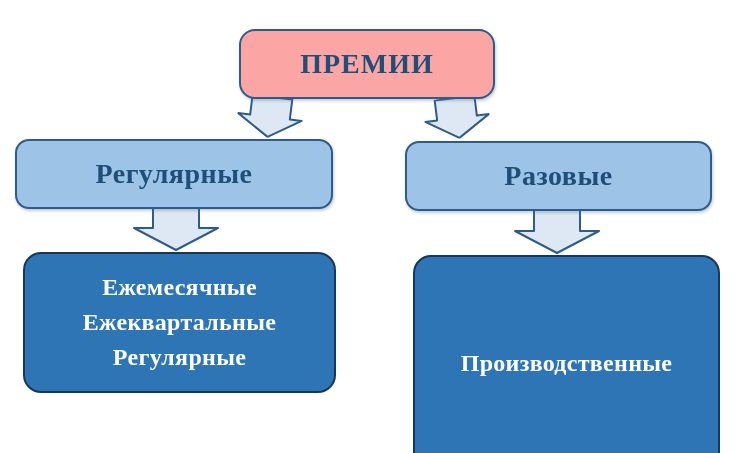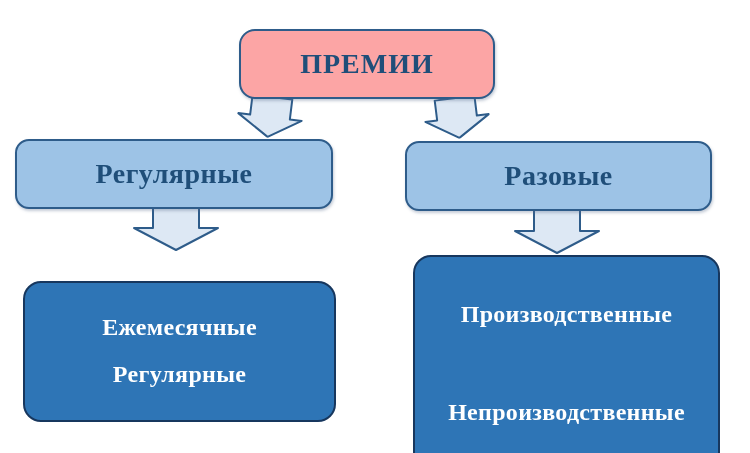--- a/index.html
+++ b/index.html
@@ -53,21 +53,21 @@
     background: #2e75b6;
     border: 2.5px solid #17375e;
     border-radius: 18px;
     color: #ffffff;
     font-size: 24px;
     letter-spacing: 0.3px;
     flex-direction: column;
     justify-content: space-evenly;
     padding: 12px 6px;
   }
-  .node-leaf.left  { left: 23px;  top: 252px; width: 313px; height: 141px; margin-top: 29px; }
+  .node-leaf.left  { left: 23px;  top: 252px; width: 313px; height: 141px; }
   .node-leaf.right { left: 413px; top: 255px; width: 307px; height: 218px; gap: 38px; }
   .leaf-line { display: block; line-height: 1.15; }
   .arrow {
     position: absolute;
     z-index: 1;
   }
   .arrow polygon {
     fill: #dde8f4;
     stroke: #2e5c8a;
     stroke-width: 2;
@@ -103,20 +103,20 @@
 
   <svg class="arrow a-mid-left" width="86" height="45" viewBox="0 0 86 45">
     <polygon points="20,1 66,1 66,22 85,22 43,44 1,22 20,22"></polygon>
   </svg>
   <svg class="arrow a-mid-right" width="86" height="45" viewBox="0 0 86 45">
     <polygon points="20,1 66,1 66,22 85,22 43,44 1,22 20,22"></polygon>
   </svg>
 
   <div class="node node-leaf left">
     <span class="leaf-line">Ежемесячные</span>
+    <span class="leaf-line">Ежеквартальные</span>
     <span class="leaf-line">Регулярные</span>
   </div>
   <div class="node node-leaf right">
     <span class="leaf-line">Производственные</span>
-    <span class="leaf-line">Непроизводственные</span>
   </div>
 
 </div>
 
 </body></html>

